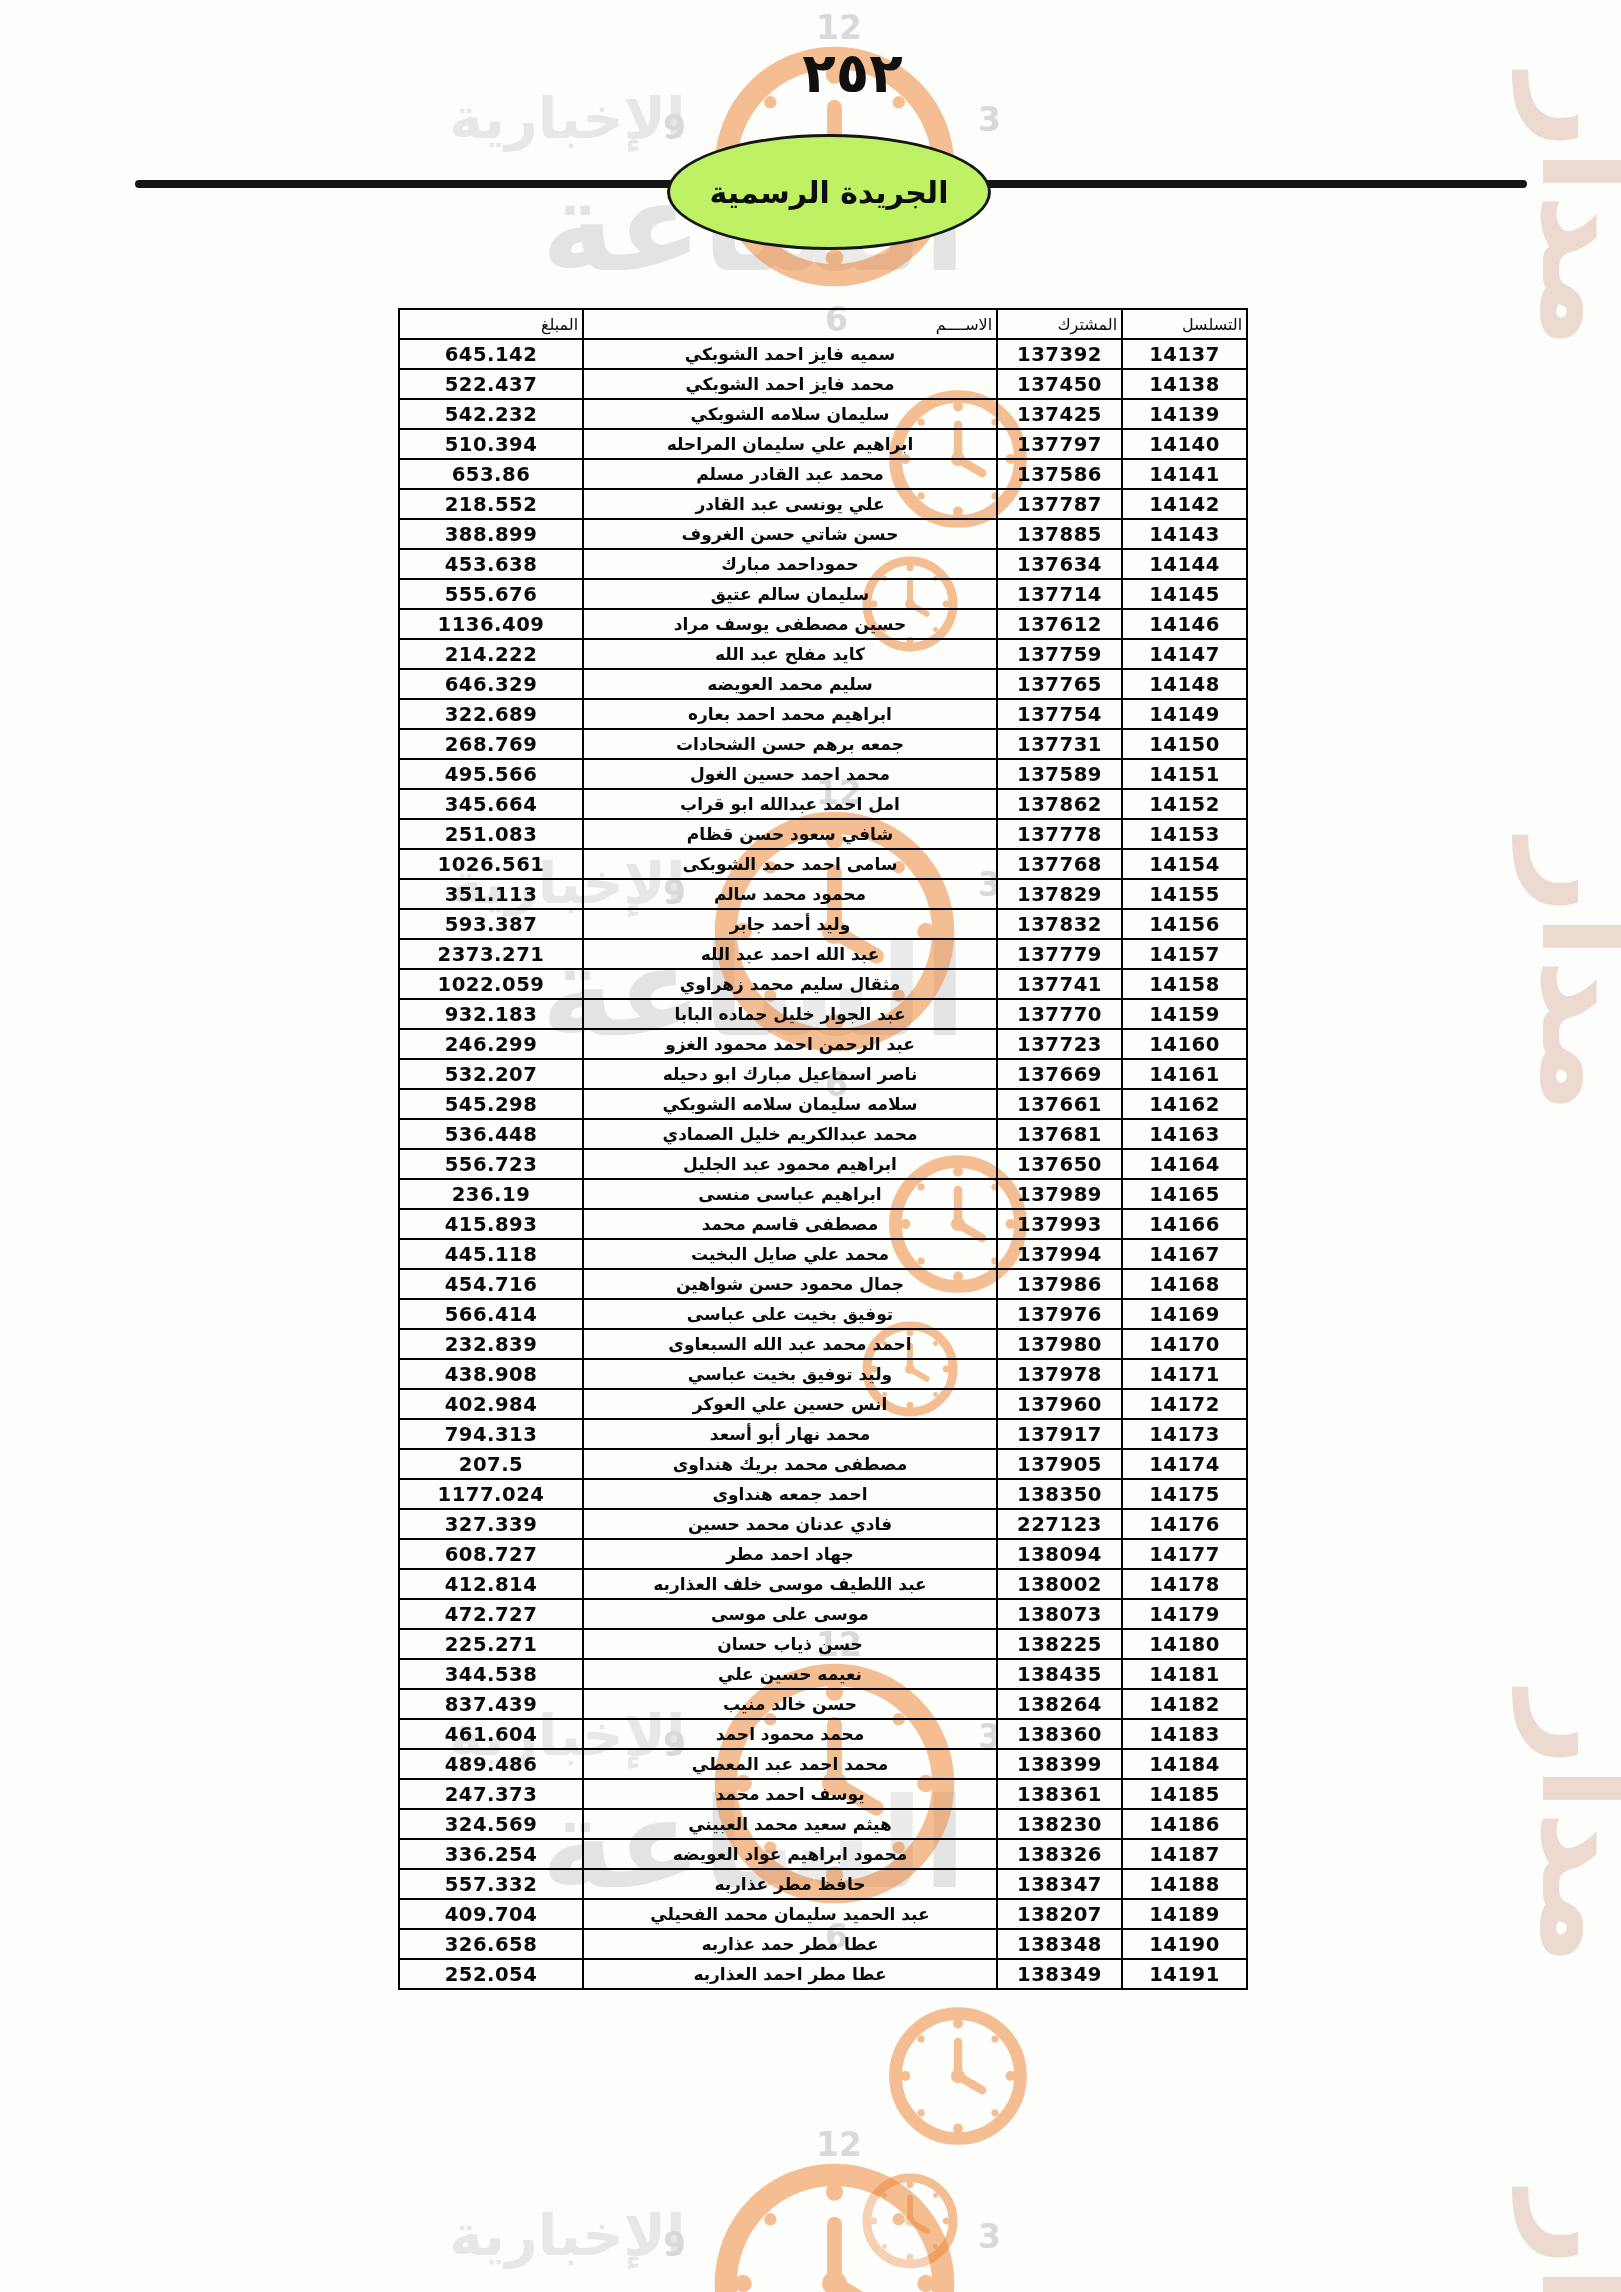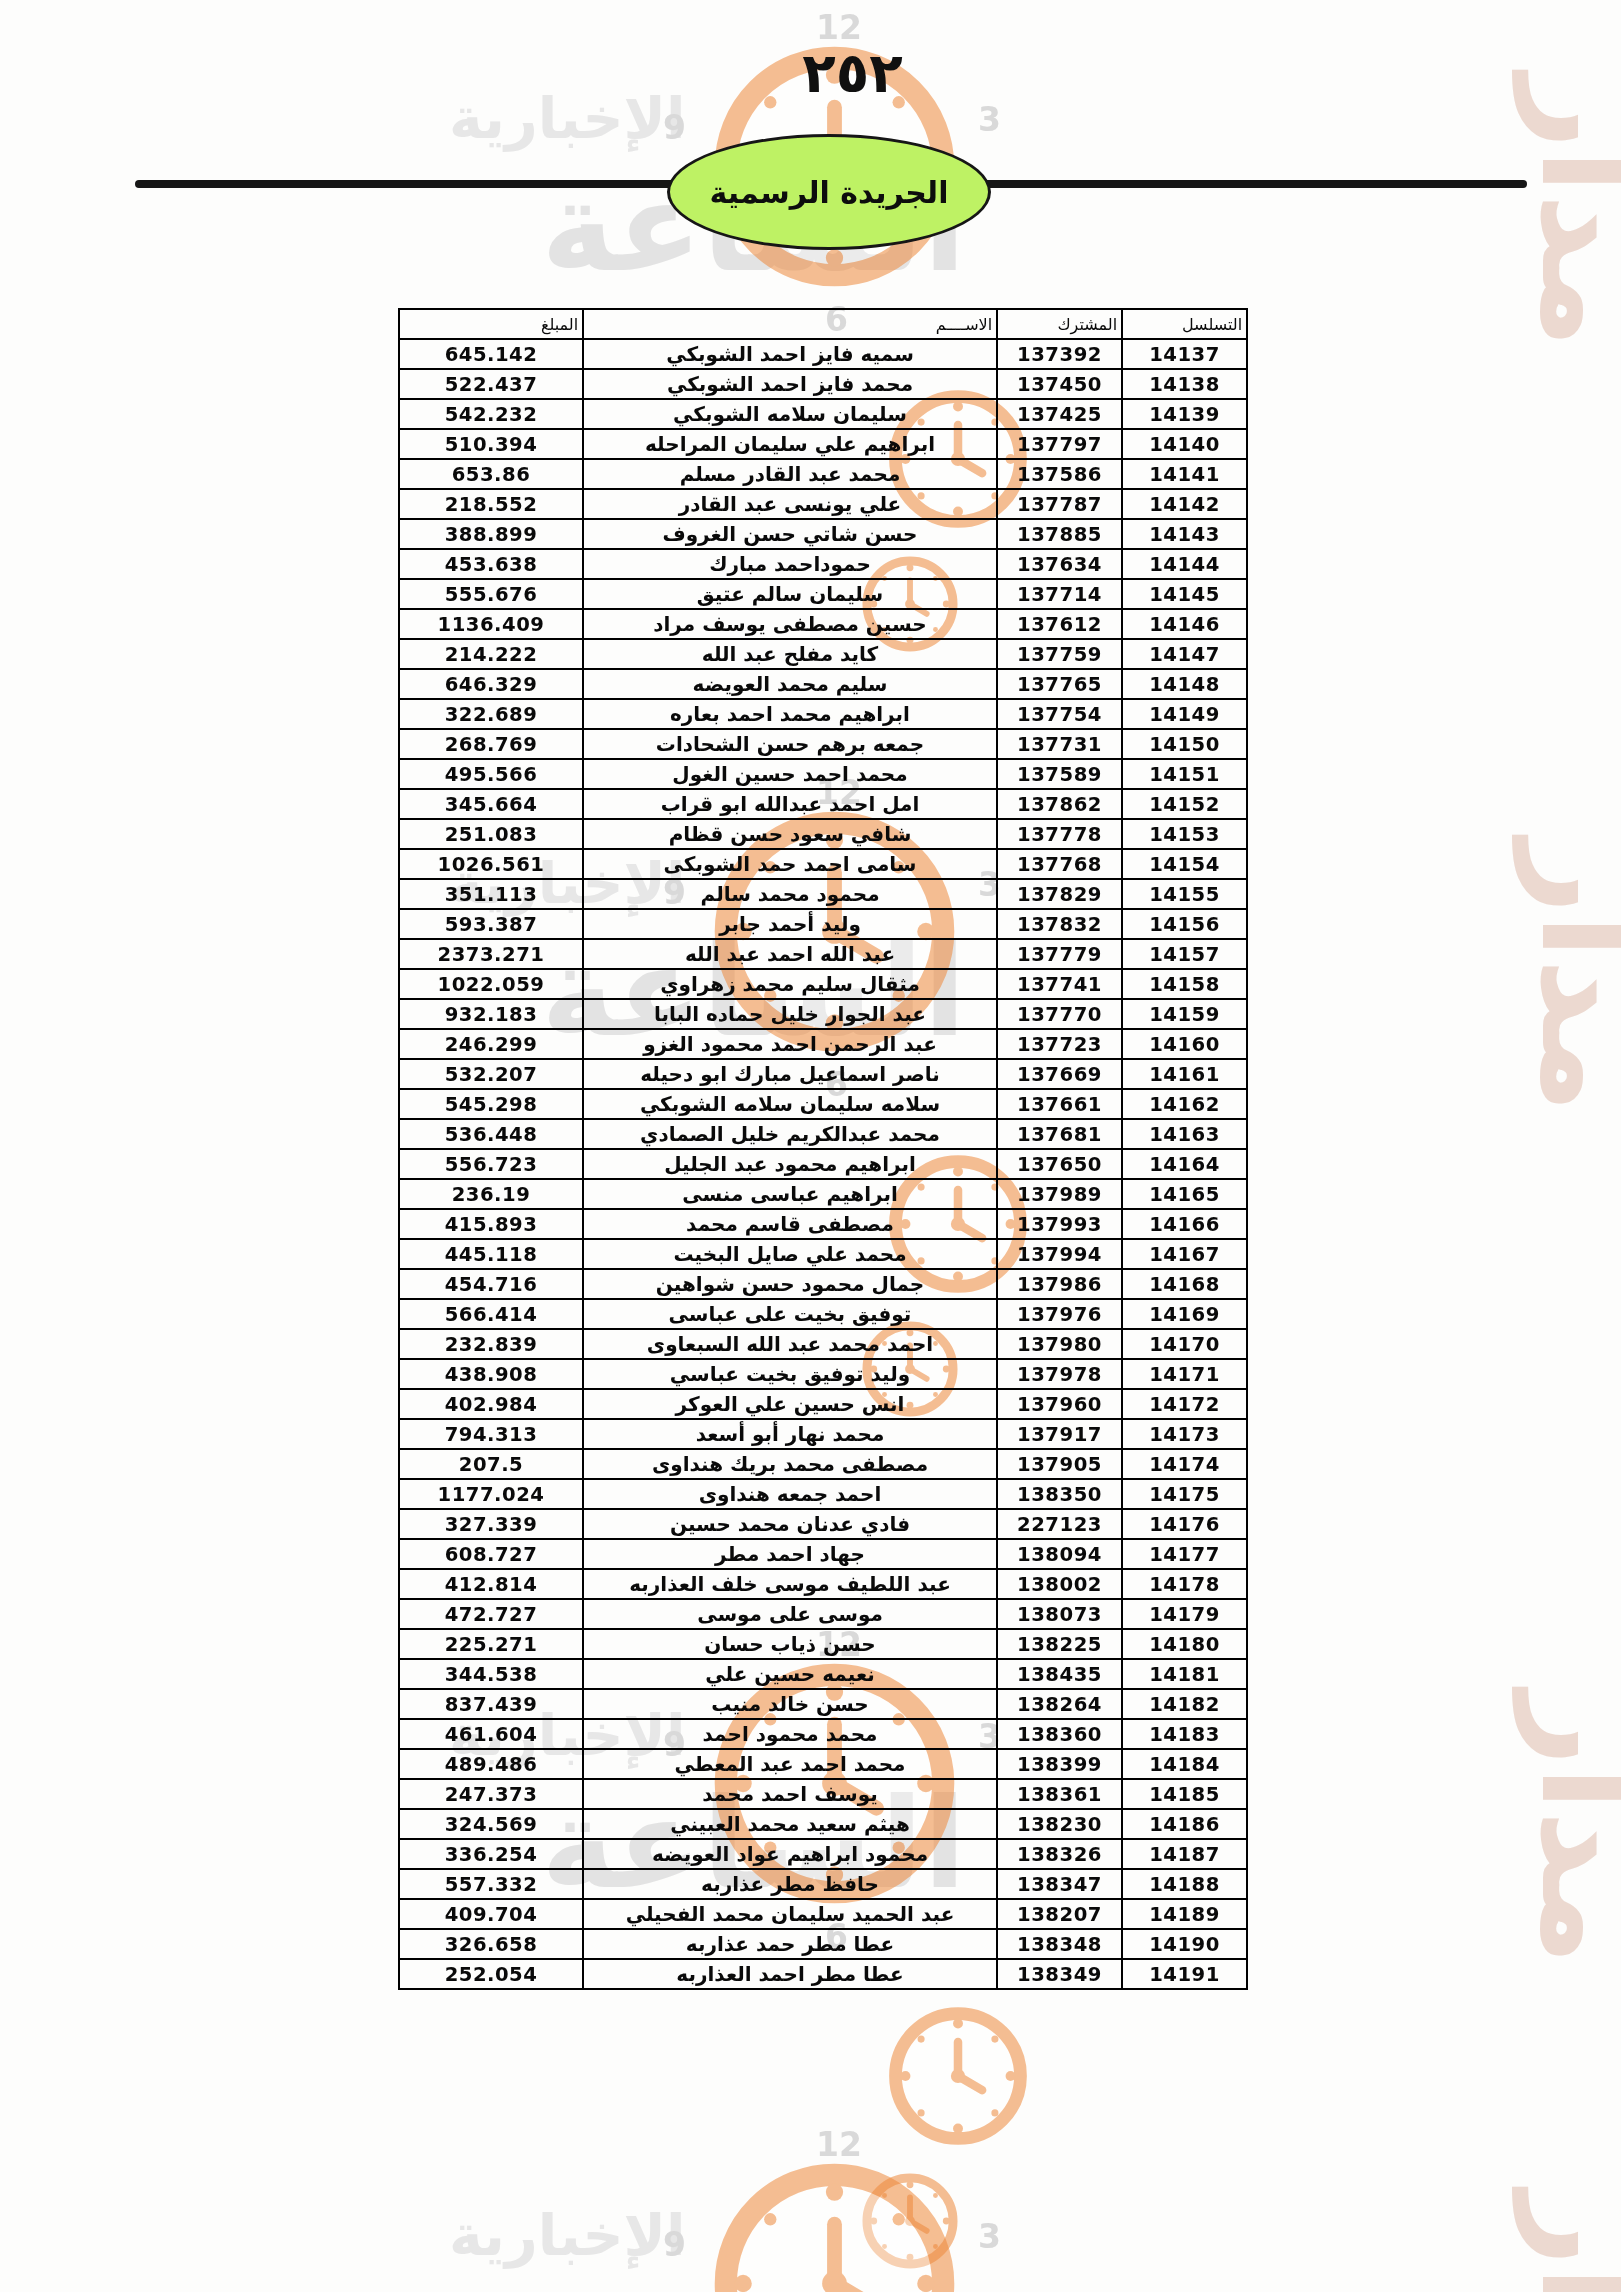--- a/index.html
+++ b/index.html
@@ -26,21 +26,21 @@
   
   .gazette-table{position:absolute;top:308px;left:398px;width:849px;z-index:1;
     border-collapse:collapse;table-layout:fixed;direction:rtl;border:2.9px solid #000;}
   .gazette-table th,.gazette-table td{
     border:2px solid #000;text-align:center;vertical-align:middle;
     height:28px;padding:0 3.9px;overflow:hidden;white-space:nowrap;
     background:transparent;color:#0a0a0a;}
   .gazette-table th{font-size:16px;font-weight:normal;text-align:right;}
   .cell-serial,.cell-subscriber,.cell-amount{font-size:19.6px;font-weight:bold;letter-spacing:0.5px;
     font-family:"DejaVu Sans","Liberation Sans",sans-serif;}
-  .cell-name{font-size:20px;font-weight:bold;direction:rtl;}
+  .cell-name{font-size:17px;font-weight:bold;direction:rtl;}
 </style>
 </head>
 <body>
 
 <div id="watermark-layer">
     <div class="wm-cluster" style="top:39px">
       <span class="wm-akh" style="left:449px;top:51px">الإخبارية</span>
       <span class="wm-saa" style="left:541px;top:125px">الساعة</span>
       <span class="wm-madar" style="left:1451px;top:108px">مدار</span>
       <span class="wm-num" style="left:816px;top:-31px">12</span>

